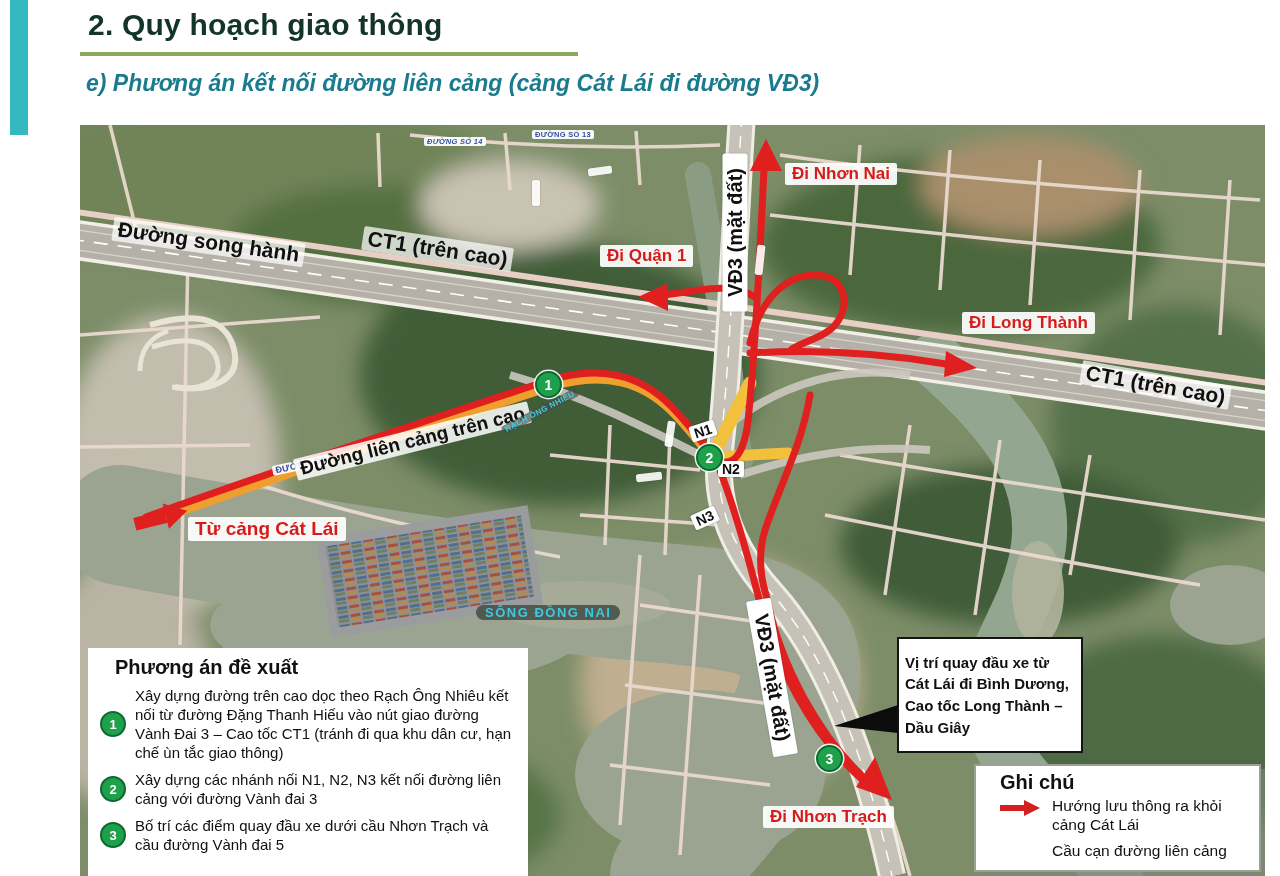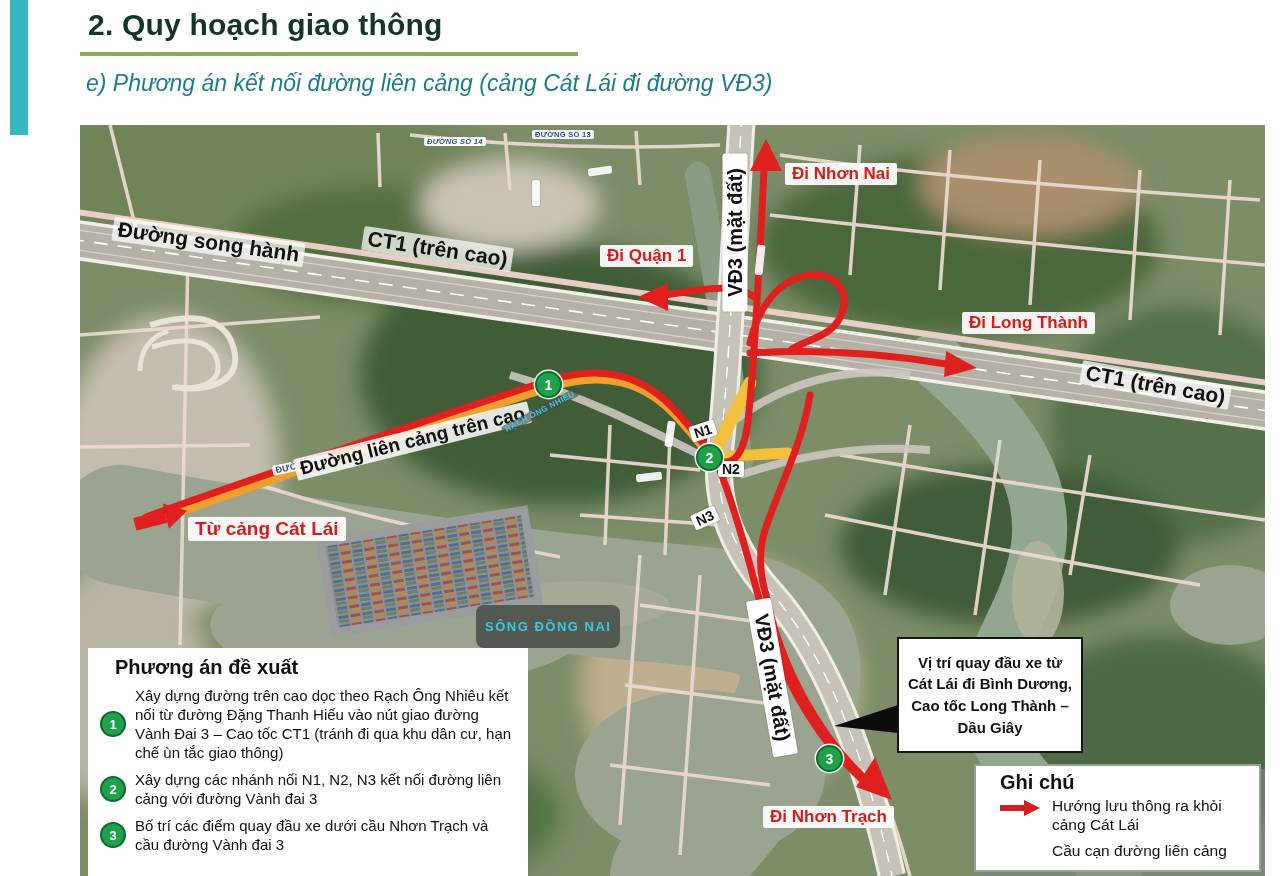--- a/index.html
+++ b/index.html
@@ -3,48 +3,48 @@
 <meta charset="utf-8">
 <style>
   html,body{margin:0;padding:0;}
   body{
     width:1280px;height:876px;position:relative;overflow:hidden;
     background:#ffffff;font-family:"Liberation Sans", sans-serif;
   }
   .accent-bar{position:absolute;left:10px;top:0;width:18px;height:135px;background:#35b9c0;}
   .page-title{position:absolute;left:88px;top:8px;margin:0;font-size:30px;font-weight:bold;color:#12342b;letter-spacing:.2px;}
   .title-rule{position:absolute;left:80px;top:52px;width:498px;height:4px;background:#8ba95c;}
-  .page-subtitle{position:absolute;left:86px;top:70px;margin:0;font-size:23px;font-weight:normal;font-style:italic;color:#1a7b8e;}
+  .page-subtitle{position:absolute;left:86px;top:70px;margin:0;font-size:23px;font-weight:bold;font-style:italic;color:#1a7b8e;}
 
   .map{position:absolute;left:80px;top:125px;width:1185px;height:751px;overflow:hidden;background:#7c8d68;}
   .map svg.base{position:absolute;left:0;top:0;}
 
   .mlabel{position:absolute;white-space:nowrap;}
   .roadlbl{font-weight:bold;color:#101010;background:rgba(255,255,255,.72);padding:0 5px;border-radius:2px;font-size:21px;}
   .boxlbl{font-weight:bold;color:#101010;background:#ffffff;padding:1px 6px;border-radius:2px;font-size:20px;box-shadow:0 0 0 1px rgba(0,0,0,.08);}
   .redlbl{font-weight:bold;color:#d81a1a;background:rgba(255,255,255,.93);padding:1px 7px;border-radius:2px;font-size:17px;}
   .npill{font-weight:bold;color:#0c0c0c;background:#ffffff;padding:0 4px;border-radius:2px;font-size:14px;box-shadow:0 0 0 1px rgba(0,0,0,.12);}
-  .riverlbl{font-weight:bold;color:#3ec9e0;background:rgba(72,78,72,.88);padding:14px 9px;border-radius:8px;font-size:13px;letter-spacing:1.5px;}
+  .riverlbl{font-weight:bold;color:#3ec9e0;background:rgba(72,78,72,.88);padding:0 9px;border-radius:8px;font-size:13px;letter-spacing:1.5px;}
   .creeklbl{font-weight:bold;color:#45ccdf;background:rgba(70,78,70,.65);padding:0 3px;border-radius:2px;font-size:8px;letter-spacing:.5px;}
   .tinypill{font-weight:bold;color:#31519e;background:rgba(255,255,255,.95);padding:0 3px;border-radius:2px;font-size:7.5px;letter-spacing:.3px;}
   .decopill{position:absolute;background:rgba(255,255,255,.9);border-radius:2px;box-shadow:0 0 0 .5px rgba(0,0,0,.15);}
 
   .marker{position:absolute;width:23px;height:23px;border-radius:50%;background:#1fa04b;border:2px solid #0a6a2f;
     box-shadow:0 0 0 1.5px rgba(255,255,255,.9);color:#fff;font-weight:bold;font-size:14px;
     display:flex;align-items:center;justify-content:center;}
 
   .proposal{position:absolute;left:8px;top:523px;width:440px;height:228px;background:#ffffff;
     box-sizing:border-box;padding:8px 12px 6px 12px;color:#111;}
   .proposal h2{margin:0 0 7px 15px;font-size:20px;font-weight:bold;}
   .pitem{display:flex;gap:9px;margin-bottom:8px;align-items:center;}
   .pitem .marker{position:static;flex:0 0 22px;width:22px;height:22px;font-size:13px;}
   .pitem p{margin:0;font-size:15px;line-height:1.27;}
 
   .callout{position:absolute;left:817px;top:512px;width:186px;height:116px;background:#ffffff;border:2px solid #141414;
-    box-sizing:border-box;display:flex;align-items:center;justify-content:center;text-align:center;
+    box-sizing:border-box;display:flex;align-items:center;justify-content:center;text-align:left;
     font-size:15px;font-weight:600;line-height:1.45;color:#111;padding:4px 6px;}
 
   .ghichu{position:absolute;left:894px;top:639px;width:287px;height:108px;background:#ffffff;
     border:2px solid #9aa096;box-shadow:5px 5px 0 rgba(125,136,124,.65);box-sizing:border-box;
     padding:5px 24px;color:#111;}
   .ghichu h2{margin:0 0 3px 0;font-size:20px;font-weight:bold;}
   .gitem{display:flex;gap:10px;align-items:flex-start;margin-bottom:7px;}
   .gitem .sym{flex:0 0 42px;padding-top:3px;}
   .gitem p{margin:0;font-size:15.5px;line-height:1.22;}
   .ybar{width:38px;height:13px;background:#f4c63f;border-radius:5px;}
@@ -238,21 +238,21 @@
     <div class="pitem">
       <div class="marker">1</div>
       <p>Xây dựng đường trên cao dọc theo Rạch Ông Nhiêu kết nối từ đường Đặng Thanh Hiếu vào nút giao đường Vành Đai 3 – Cao tốc CT1 (tránh đi qua khu dân cư, hạn chế ùn tắc giao thông)</p>
     </div>
     <div class="pitem">
       <div class="marker">2</div>
       <p>Xây dựng các nhánh nối N1, N2, N3 kết nối đường liên cảng với đường Vành đai 3</p>
     </div>
     <div class="pitem">
       <div class="marker">3</div>
-      <p>Bố trí các điểm quay đầu xe dưới cầu Nhơn Trạch và cầu đường Vành đai 3</p>
+      <p>Bố trí các điểm quay đầu xe dưới cầu Nhơn Trạch và cầu đường Vành đai 5</p>
     </div>
   </div>
 
   <div class="ghichu">
     <h2>Ghi chú</h2>
     <div class="gitem">
       <span class="sym">
         <svg width="40" height="16" viewBox="0 0 40 16">
             <polygon points="0,5 24,5 24,0 40,8 24,16 24,11 0,11" fill="#d31f1f"></polygon>
           </svg>

